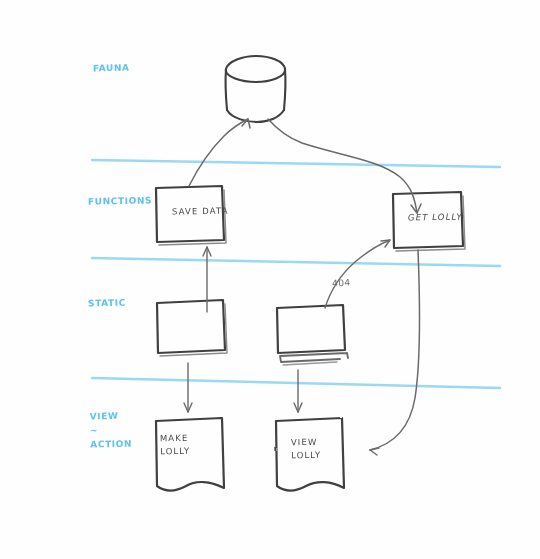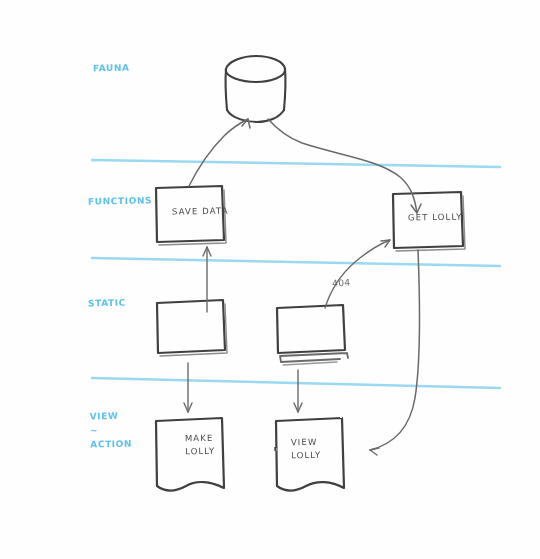--- a/index.html
+++ b/index.html
@@ -152,21 +152,21 @@
   </svg>
 
   <div class="lane-label" style="left:93px; top:62px;">FAUNA</div>
   <div class="lane-label" style="left:88px; top:195px;">FUNCTIONS</div>
   <div class="lane-label" style="left:88px; top:297px;">STATIC</div>
   <div class="lane-label" style="left:90px; top:409px; line-height:14px;">VIEW
 ~
 ACTION</div>
 
   <div class="node-label" style="left:172px; top:205px; transform:rotate(-1deg);">SAVE DATA</div>
-  <div class="node-label" style="left:408px; top:211px; transform:rotate(-1deg);">GET LOLLY</div>
-  <div class="node-label" style="left:185px; top:432px; transform:rotate(-1deg);">MAKE
+  <div class="node-label" style="left:408px; top:211px; transform:rotate(-1deg);font-style:italic;">GET LOLLY</div>
+  <div class="node-label" style="left:160px; top:432px; transform:rotate(-1deg);">MAKE
 LOLLY</div>
   <div class="node-label" style="left:291px; top:436px; transform:rotate(-1deg);">VIEW
 LOLLY</div>
 
   <div class="edge-label" style="left:332px; top:278px;">404</div>
 
 </div>
 
 </body></html>

